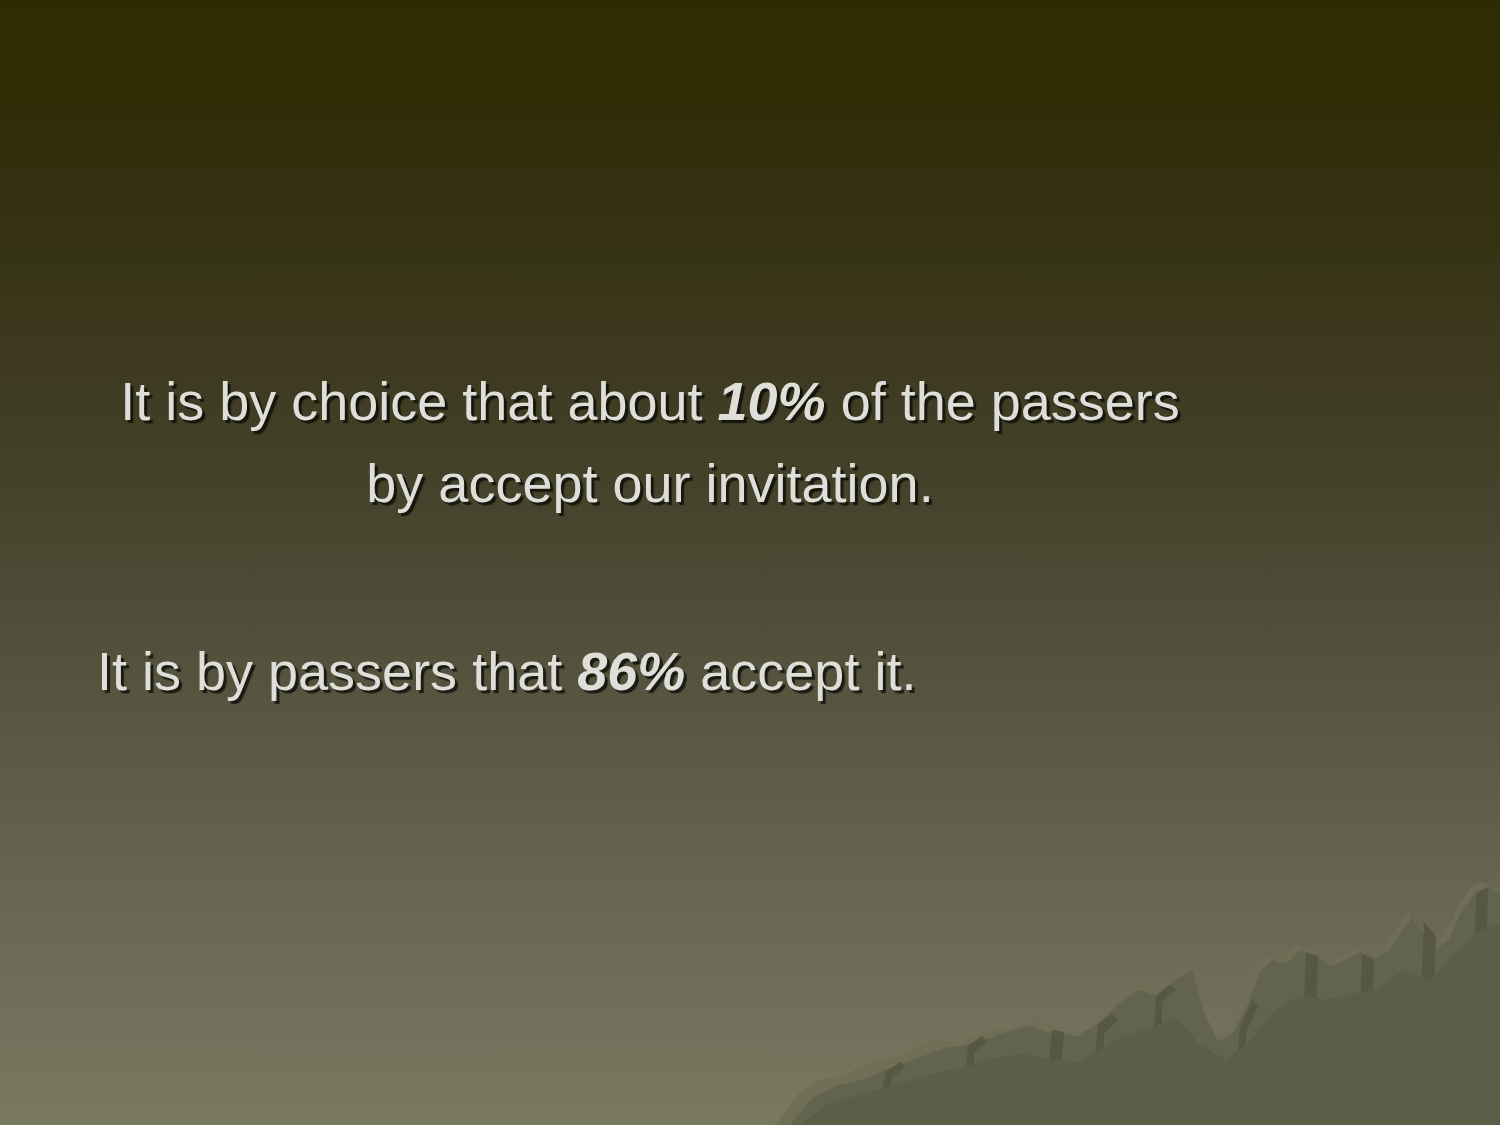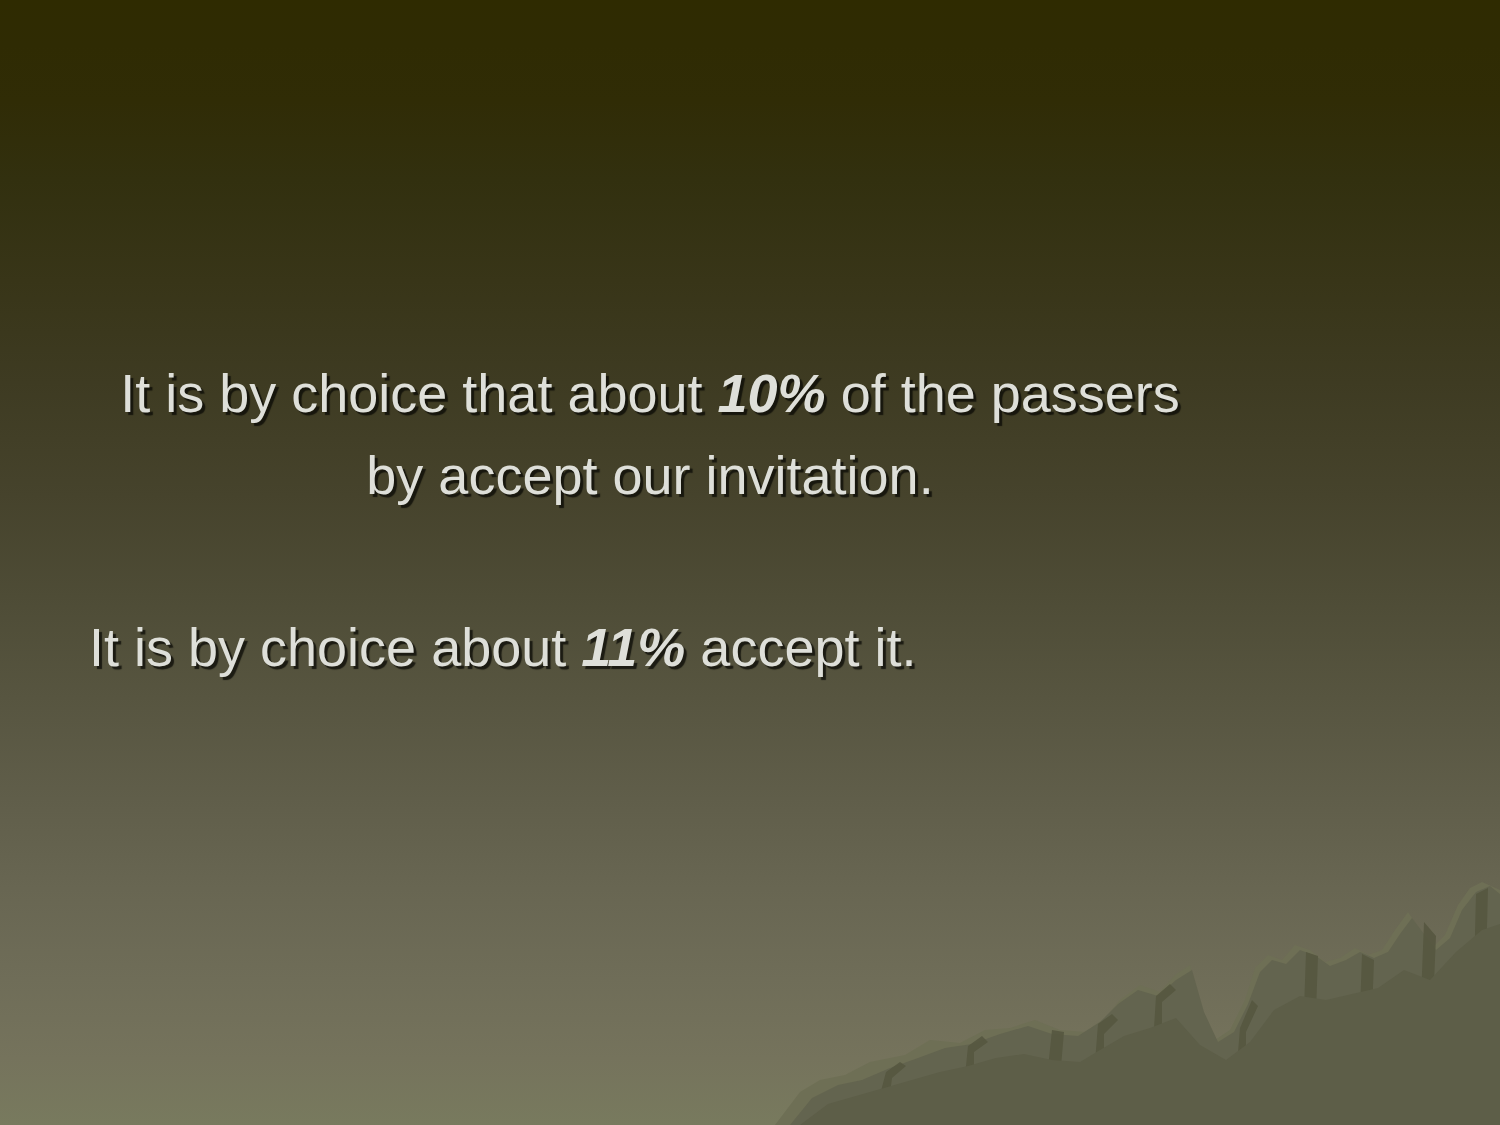--- a/index.html
+++ b/index.html
@@ -48,21 +48,21 @@
     width: 1130px;
     text-align: center;
     color: #dedfd9;
     font-size: 54px;
     line-height: 82px;
     font-weight: normal;
     text-shadow: 3px 3px 1px rgba(10,10,6,0.75);
     letter-spacing: 0px;
   }
   #body-text p {
-    margin: 4px;
+    margin: 12px;
   }
   #body-text p.spacer {
     height: 82px;
     line-height: 82px;
   }
   #body-text p.left {
     text-align: left;
   }
   .pct {
     font-weight: bold;
@@ -108,16 +108,16 @@
     <path fill="#5d5e48" d="M800,1125 L828,1104 L856,1096 L884,1088 L912,1080 L940,1072
              L968,1066 L996,1058 L1024,1054 L1052,1060 L1080,1062 L1100,1050
              L1124,1036 L1150,1028 L1176,1018 L1200,1045 L1226,1060 L1250,1042
              L1274,1010 L1300,996 L1326,1000 L1352,994 L1378,988 L1404,970
              L1430,980 L1456,952 L1482,930 L1500,924 L1500,1125 Z"></path>
   </svg>
 
   <div id="body-text">
     <p><span>It is by choice that about </span><span class="pct">10%</span><span> of the passers by accept our invitation.</span></p>
     <p class="spacer"></p>
-    <p class="left"><span>It is by choice about </span><span class="pct">11%</span><span> accept it.</span></p>
+    <p class="left"><span>It is by passers that </span><span class="pct">86%</span><span> accept it.</span></p>
   </div>
 
 </div>
 
 </body></html>

